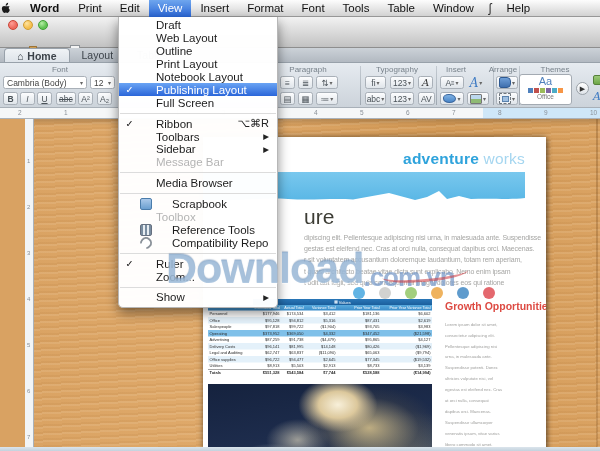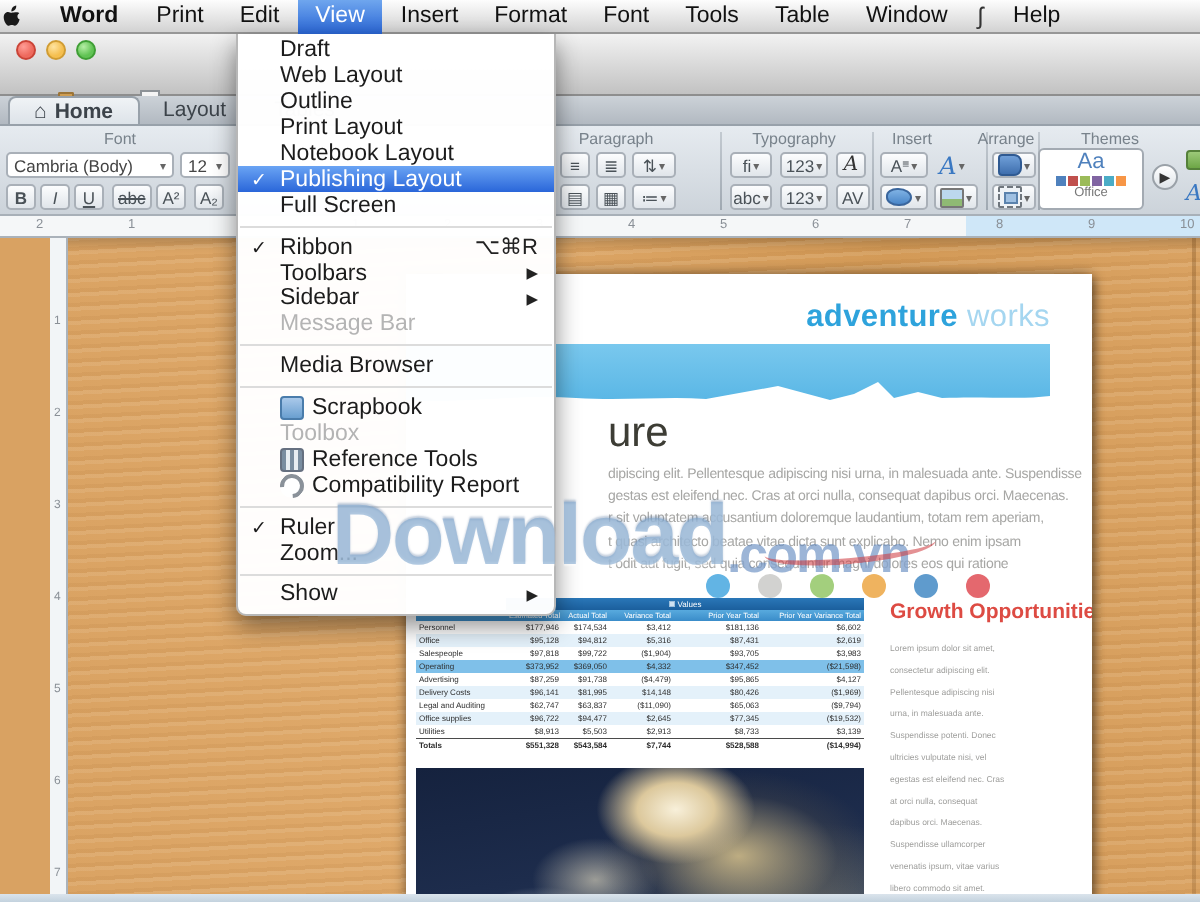--- a/index.html
+++ b/index.html
@@ -146,21 +146,21 @@
       linear-gradient(170deg,#15223e 0%,#1d2c4c 55%,#273a5a 100%); }
 
   .bottom-strip { position:absolute; left:0; top:447px; width:600px; height:4px; background:linear-gradient(#dbe4ec,#c3d2de); z-index:30; }
 
   
   .vmenu { position:absolute; left:118px; top:17px; width:160px; z-index:50;
     background:rgba(255,255,255,.98); border:1px solid #b7b7b7; border-top:none;
     border-radius:0 0 5px 5px; box-shadow:0 5px 12px rgba(0,0,0,.45); padding:2px 0 3px; }
   .mi { display:flex; align-items:center; height:12.9px; font-size:11.5px; color:#1c1c1c; padding-right:8px; }
   .mi .chk { width:21px; text-align:center; font-size:9.5px; flex:none; }
-  .mi .lbl { flex:1; white-space:nowrap; overflow:hidden; }
+  .mi .lbl { flex:1; white-space:nowrap; overflow:hidden;margin-left:16px; }
   .mi .short { font-size:11px; color:#222; }
   .mi .arrow { font-size:7.5px; color:#222; }
   .mi.sel { background:linear-gradient(#6aa4f4,#2a66d9); color:#fff; }
   .mi.dis { color:#b4b4b4; }
   .msep { height:8px; position:relative; }
   .msep::after { content:""; position:absolute; left:1px; right:1px; top:3.5px; height:1px; background:#dcdcdc; }
   .mi-icon { width:12px; height:12px; margin-right:4px; flex:none; border-radius:2px; }
   .mi-icon.scrapbook { background:linear-gradient(#aac9ea,#6a9fd0); border:1px solid #4a7cab; }
   .mi-icon.reference-tools { background:repeating-linear-gradient(90deg,#7a8da0 0 2px,#e8edf2 2px 4px); border:1px solid #667080; }
   .mi-icon.compatibility-report { border-radius:50%; border:2.5px solid #8a9199; background:#fff; transform:rotate(40deg); border-bottom-color:transparent; }

